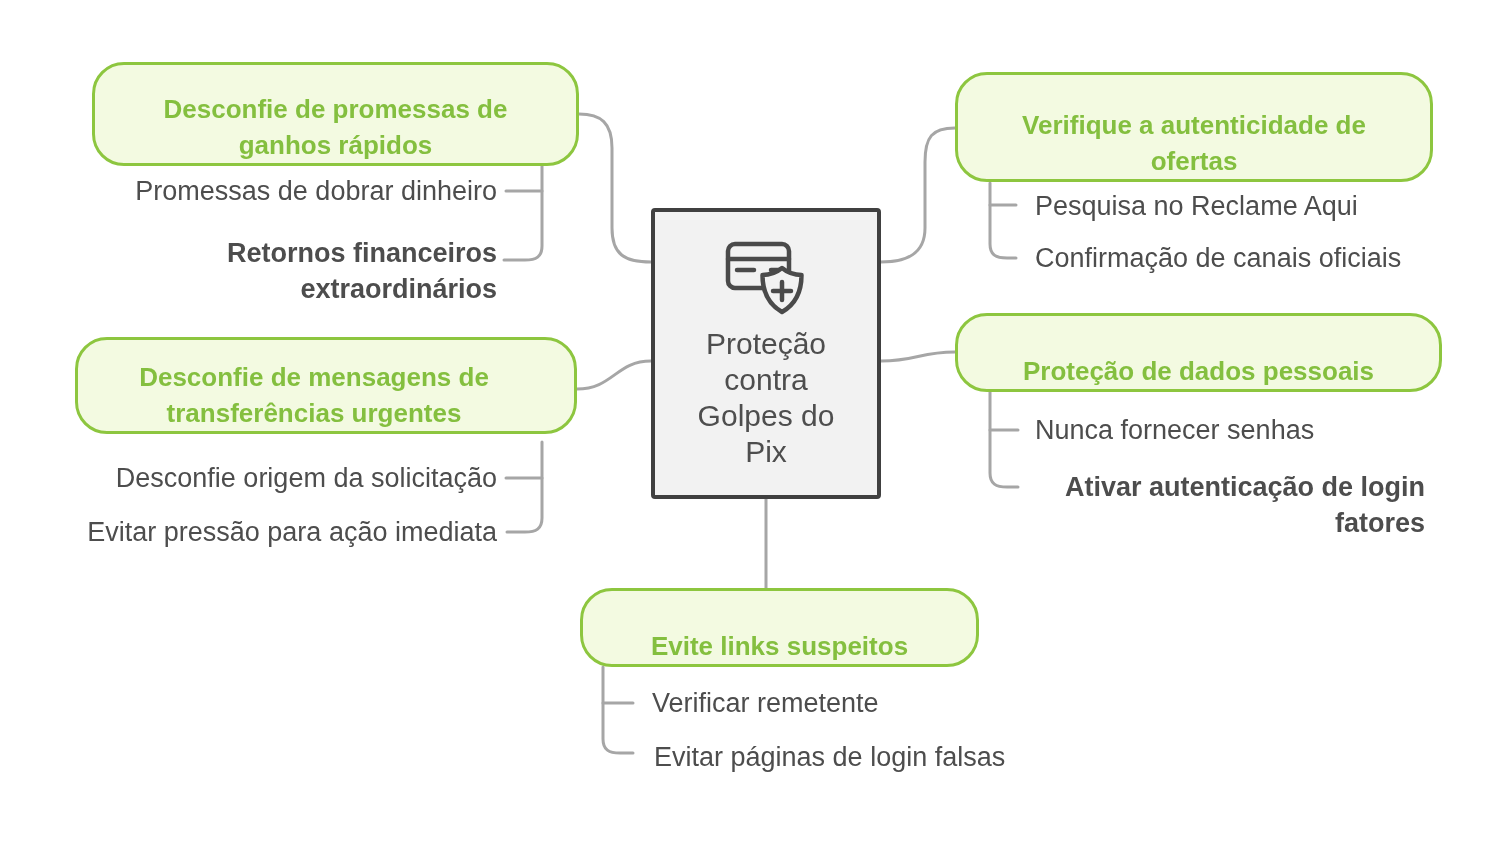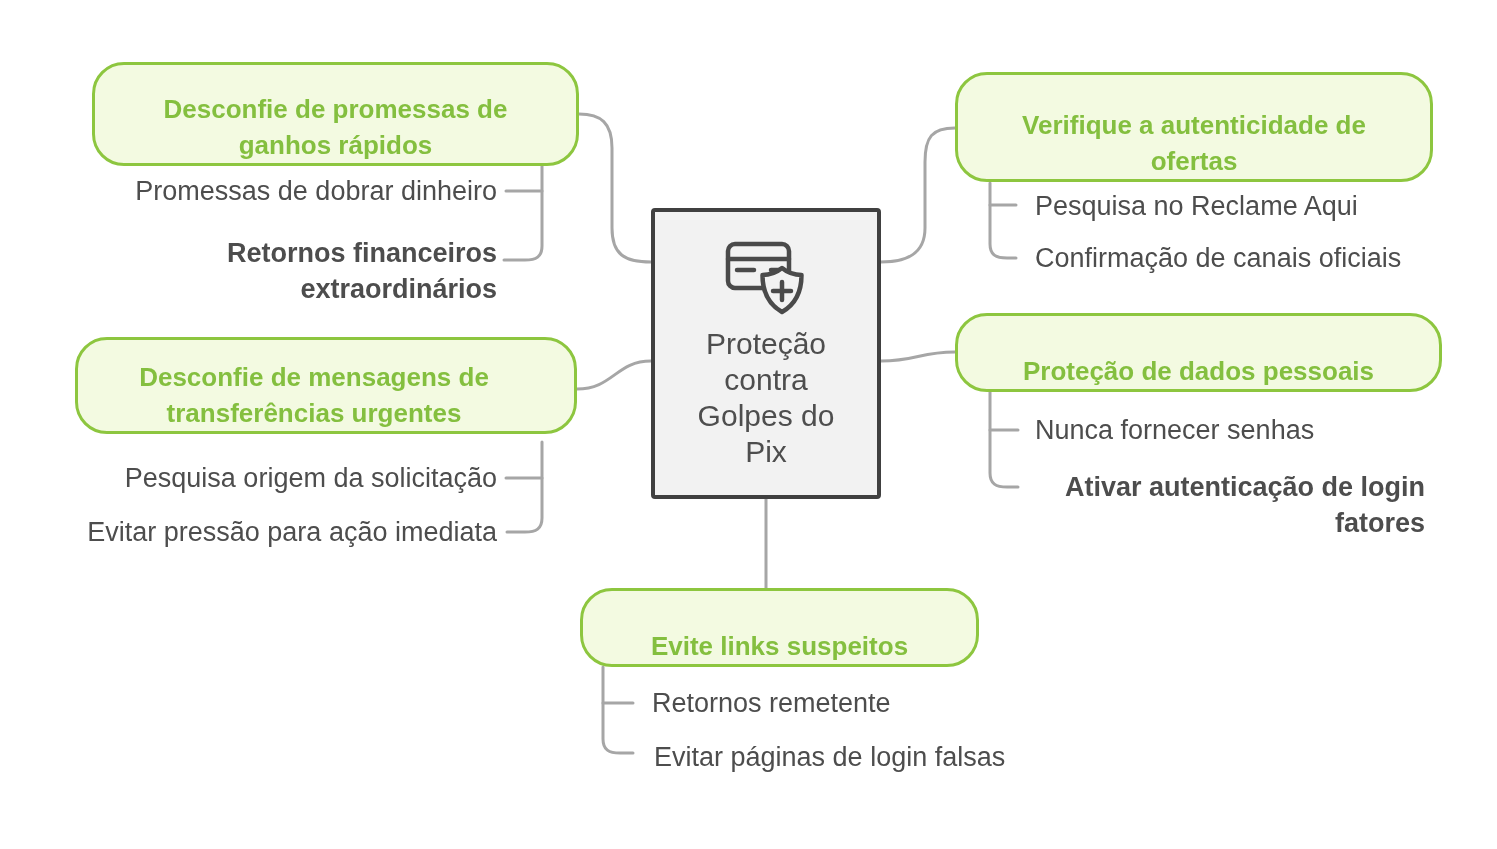--- a/index.html
+++ b/index.html
@@ -135,34 +135,34 @@
 
   <div class="branch-box b1">
     <span>Desconfie de promessas de ganhos rápidos</span>
   </div>
   <div class="child-label b1c1">Promessas de dobrar dinheiro</div>
   <div class="child-label wrap b1c2">Retornos financeiros extraordinários</div>
 
   <div class="branch-box b2">
     <span>Desconfie de mensagens de transferências urgentes</span>
   </div>
-  <div class="child-label b2c1">Pesquisa origem da solicitação</div>
+  <div class="child-label b2c1">Desconfie origem da solicitação</div>
   <div class="child-label b2c2">Evitar pressão para ação imediata</div>
 
   <div class="branch-box b3">
     <span>Verifique a autenticidade de ofertas</span>
   </div>
   <div class="child-label b3c1">Pesquisa no Reclame Aqui</div>
   <div class="child-label b3c2">Confirmação de canais oficiais</div>
 
   <div class="branch-box b4">
     <span>Proteção de dados pessoais</span>
   </div>
   <div class="child-label b4c1">Nunca fornecer senhas</div>
   <div class="child-label wrap b4c2">Ativar autenticação de login fatores</div>
 
   <div class="branch-box b5">
     <span>Evite links suspeitos</span>
   </div>
-  <div class="child-label b5c1">Retornos remetente</div>
+  <div class="child-label b5c1">Verificar remetente</div>
   <div class="child-label b5c2">Evitar páginas de login falsas</div>
 
 </div>
 
 </body></html>

